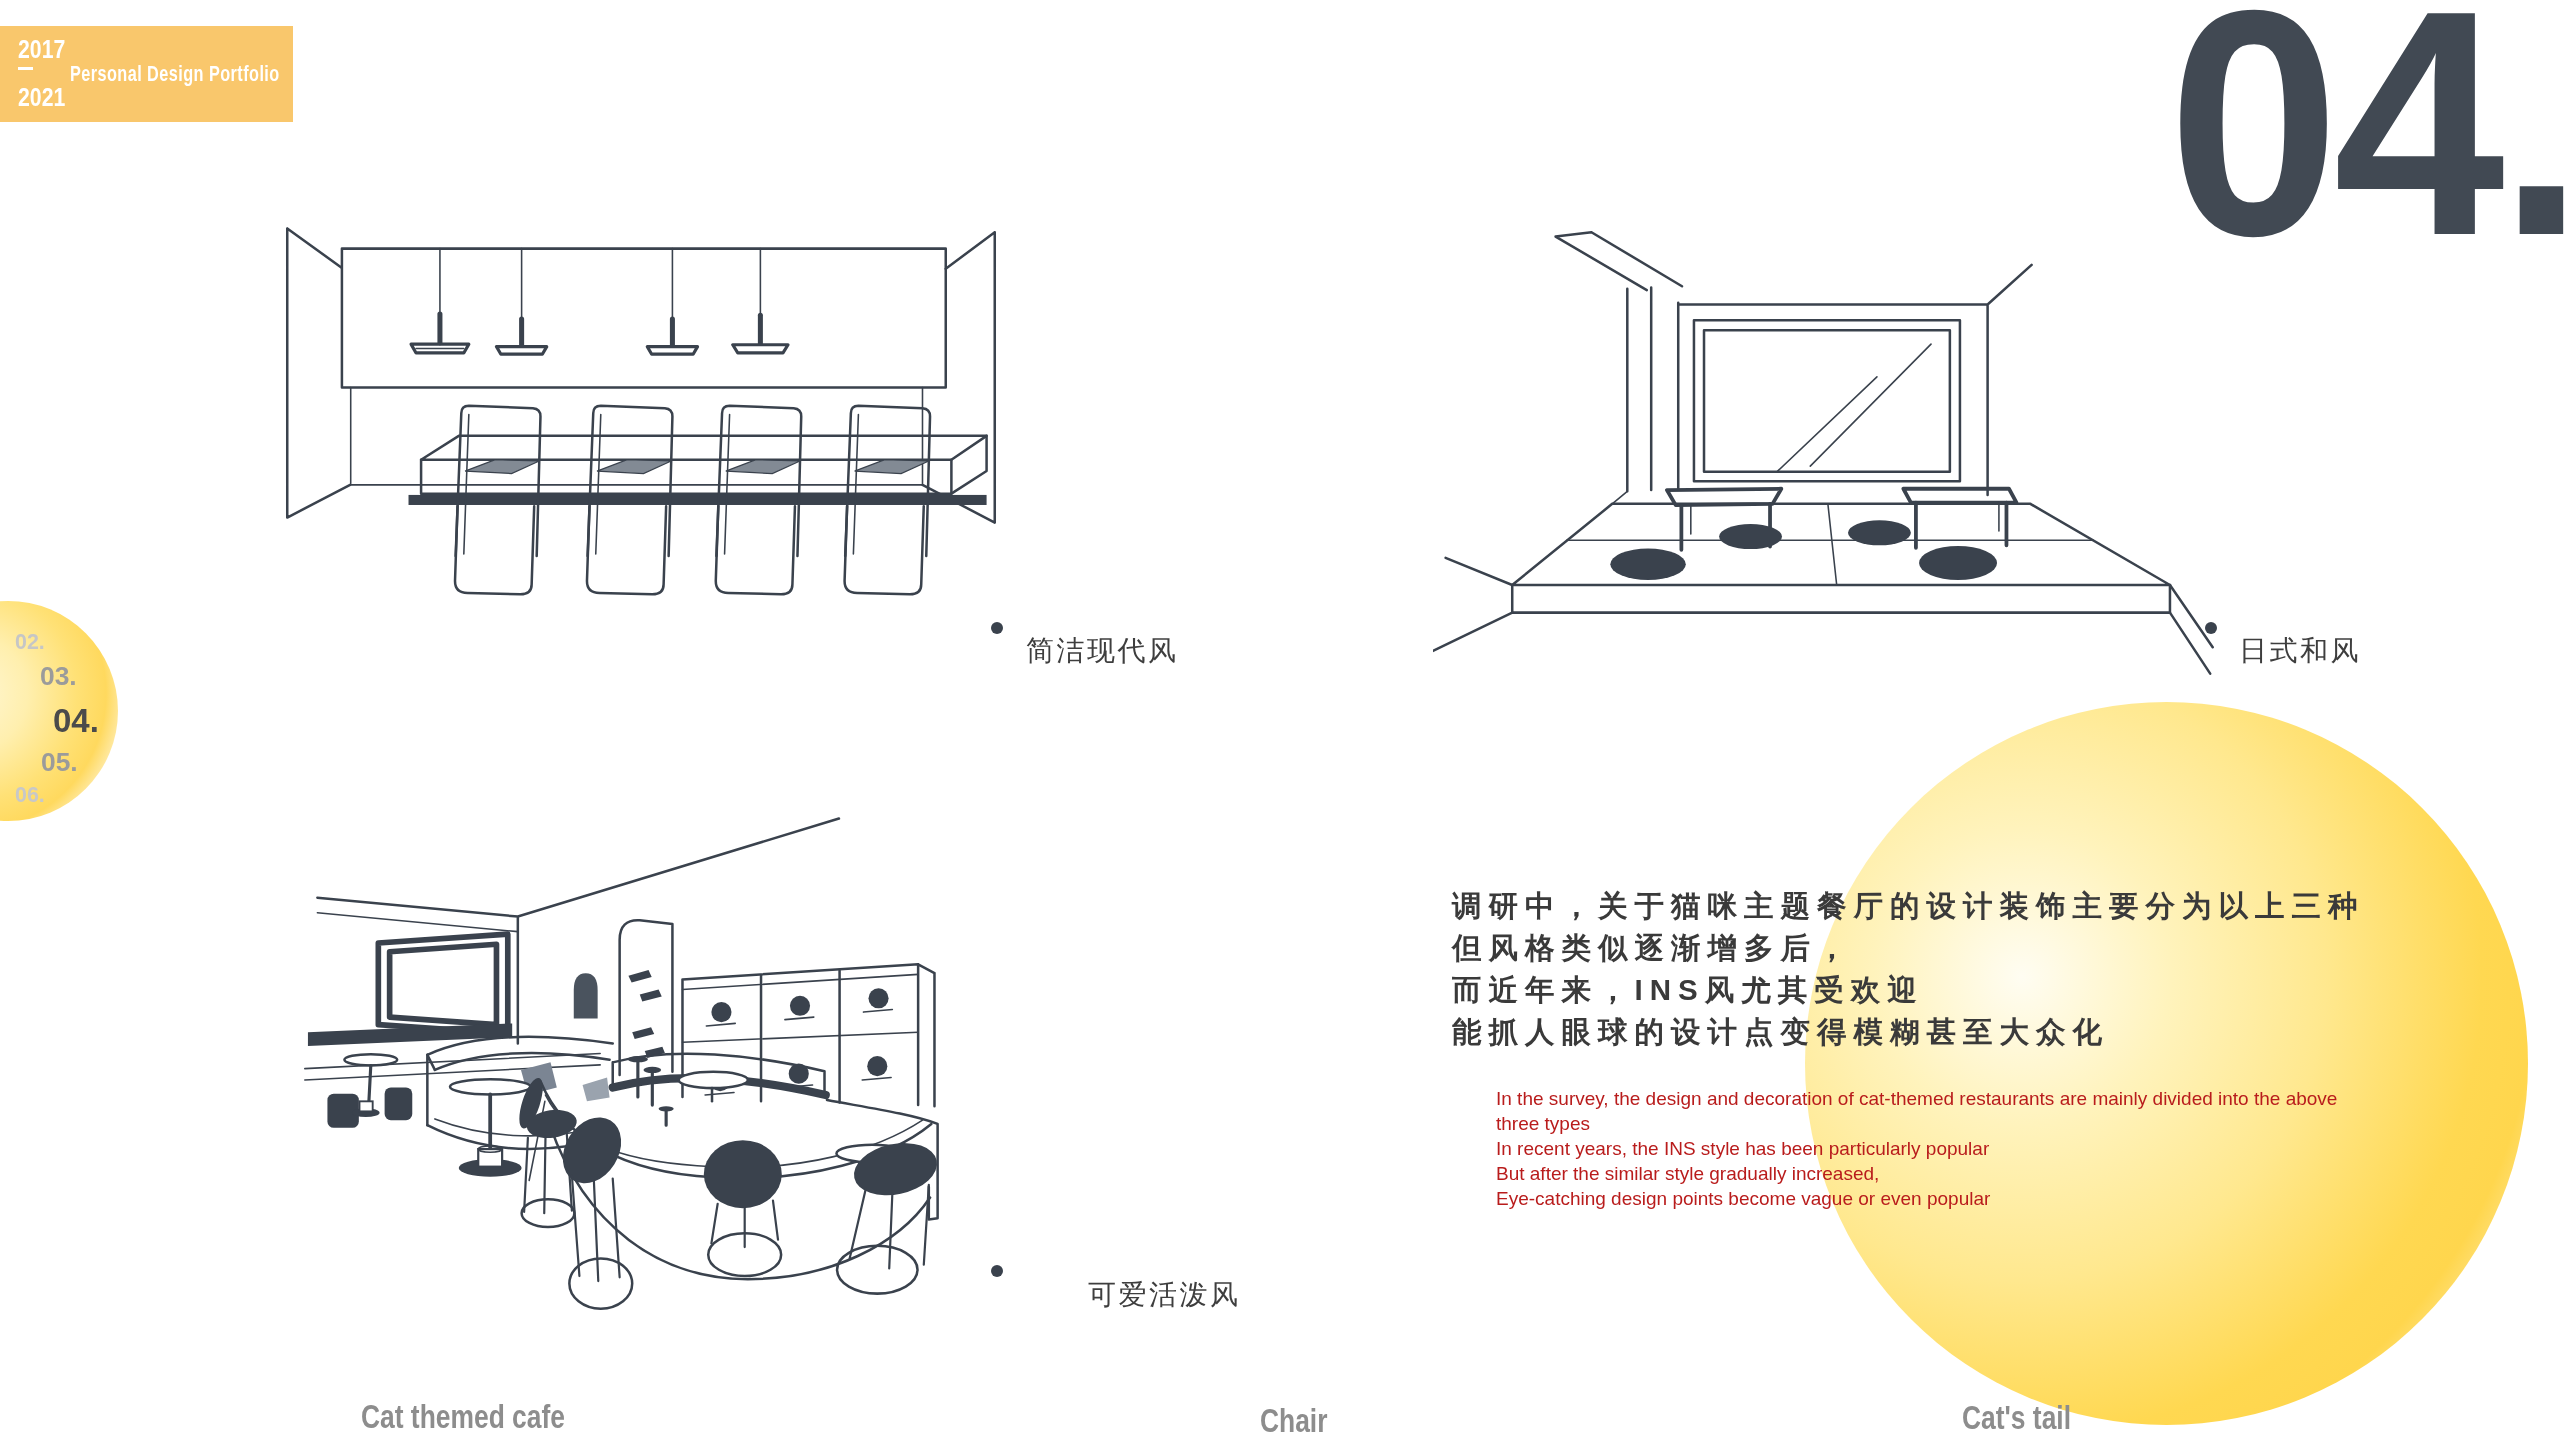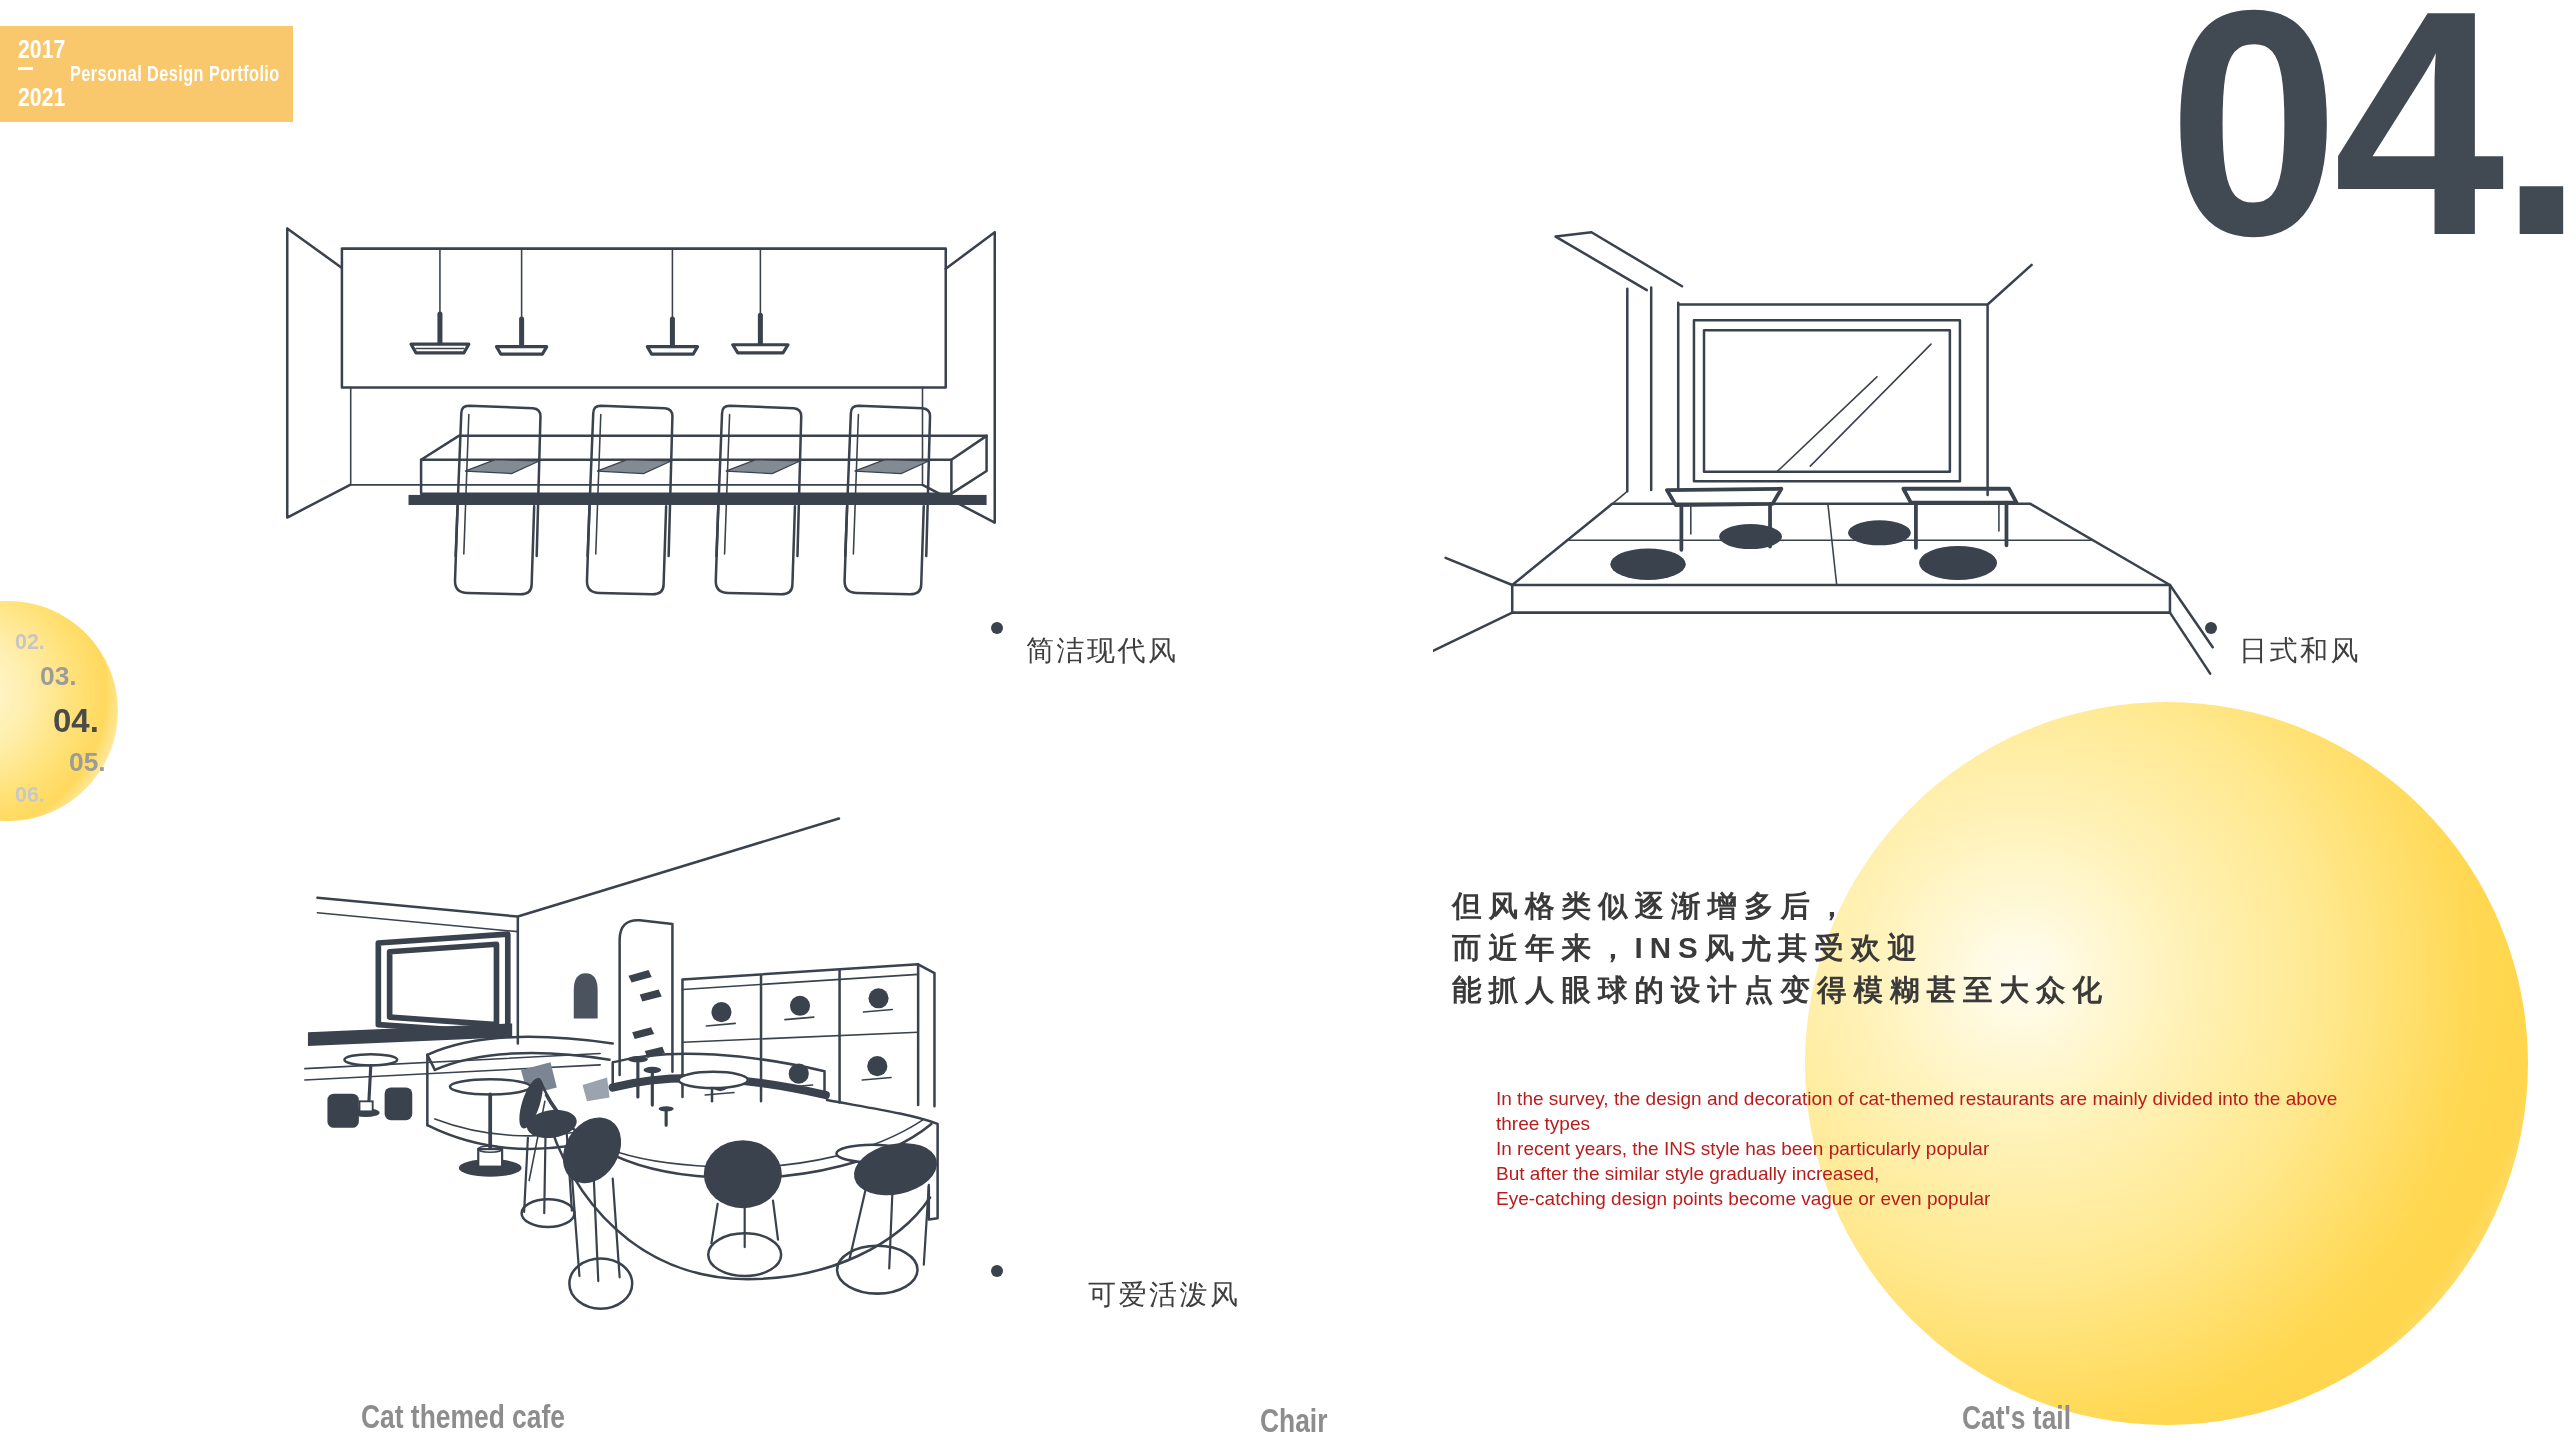--- a/index.html
+++ b/index.html
@@ -32,21 +32,21 @@
     top:-38px; right:-2.5px; z-index:2;
     font-size:321px; font-weight:800; line-height:1; color:#414953; letter-spacing:-6.3px;
     transform:scaleX(.96); transform-origin:right top; white-space:nowrap;
   }
 
   
   .nav-item { z-index:2; font-weight:700; white-space:nowrap; }
   .nav-02 { left:15px;  top:630px; font-size:21.4px; color:#c6c6c6; }
   .nav-03 { left:40px;  top:661px; font-size:26.4px; color:#9b9b9b; }
   .nav-04 { left:53px;  top:702px; font-size:33px; color:#4b4b4b; }
-  .nav-05 { left:41px;  top:747px; font-size:26.4px; color:#9b9b9b;margin-left:28px; }
+  .nav-05 { left:41px;  top:747px; font-size:26.4px; color:#9b9b9b; }
   .nav-06 { left:15px;  top:783px; font-size:21.4px; color:#c8c8c8;text-align:center; }
 
   
   .sketch { z-index:2; }
   .sketch svg { display:block; }
 
   
   .dot { width:12px; height:12px; border-radius:50%; background:#3A424D; z-index:3; }
   .zh-label { z-index:3; font-size:28px; color:#3e3e3e; letter-spacing:2.5px; white-space:nowrap; }
 
@@ -291,20 +291,21 @@
   <div class="abs dot" style="left:991px; top:622px;"></div>
   <div class="abs zh-label" style="left:1026px; top:632px;text-align:center;">简洁现代风</div>
 
   <div class="abs dot" style="left:2205px; top:622px;"></div>
   <div class="abs zh-label" style="left:2239px; top:632px;text-align:center;">日式和风</div>
 
   <div class="abs dot" style="left:991px; top:1265px;"></div>
   <div class="abs zh-label" style="left:1088px; top:1276px;">可爱活泼风</div>
 
   <div class="abs zh-heading">
+    <div>调研中，关于猫咪主题餐厅的设计装饰主要分为以上三种</div>
     <div>但风格类似逐渐增多后，</div>
     <div>而近年来，INS风尤其受欢迎</div>
     <div>能抓人眼球的设计点变得模糊甚至大众化</div>
   </div>
 
   <div class="abs en-paragraph">
     <div>In the survey, the design and decoration of cat-themed restaurants are mainly divided into the above</div>
     <div>three types</div>
     <div>In recent years, the INS style has been particularly popular</div>
     <div>But after the similar style gradually increased,</div>

